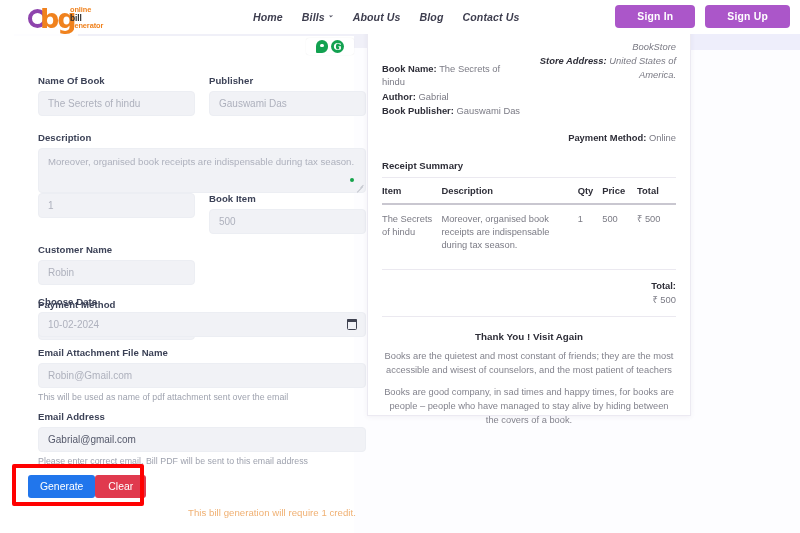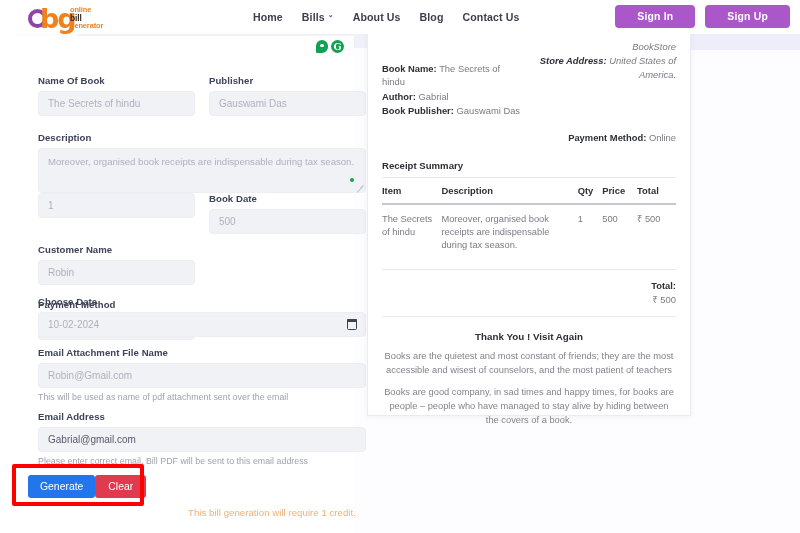--- a/index.html
+++ b/index.html
@@ -31,21 +31,21 @@
     font-size: 27px; line-height: 27px; font-weight: 700;
     color: #f0821e; letter-spacing: -2px;
     font-family: "DejaVu Sans", sans-serif;
   }
   .logo-text { position: relative; margin-left: -4px; line-height: 1; padding-top: 1px; }
   .logo-text div { font-size: 7.4px; font-weight: 700; letter-spacing: -0.1px; }
   .lt-online { color: #f0821e; }
   .lt-bill { color: #2b2b2b; font-size: 8.4px !important; }
   .lt-generator { color: #f0821e; }
 
-  .nav-links { position: absolute; left: 253px; top: 0; height: 34px; display: flex; align-items: center; gap: 19px; }
+  .nav-links { position: absolute; left: 253px; top: 0; height: 34px; display: flex; align-items: center; gap: 19px; font-style: italic; }
   .nav-link {
     font-size: 10.6px; color: #3d3d4e; font-weight: 600; letter-spacing: 0.1px;
     display: flex; align-items: center; gap: 3px; cursor: pointer; white-space: nowrap;
   }
   .caret { font-size: 7px; color: #5a5a6b; position: relative; top: -2px; }
 
   .nav-actions { position: absolute; right: 10px; top: 5px; display: flex; gap: 10px; }
   .btn-pill {
     font-size: 10.4px; font-weight: 700; color: #ffffff;
     background: #ab56c9; border: 0; border-radius: 4px;
@@ -269,21 +269,21 @@
       <div class="ta-dot"></div>
       <div class="resize-handle"></div>
     </div>
   </div>
 
   <div class="row" style="left:24px; top:157px;">
     <div class="col">
       <div class="inp">1</div>
     </div>
     <div class="col">
-      <div class="field-label">Book Date</div>
+      <div class="field-label">Book Item</div>
       <div class="inp">500</div>
     </div>
   </div>
 
   <div class="row" style="left:24px; top:208px;flex-direction:column;">
     <div class="col">
       <div class="field-label">Customer Name</div>
       <div class="inp">Robin</div>
     </div>
     <div class="col">

